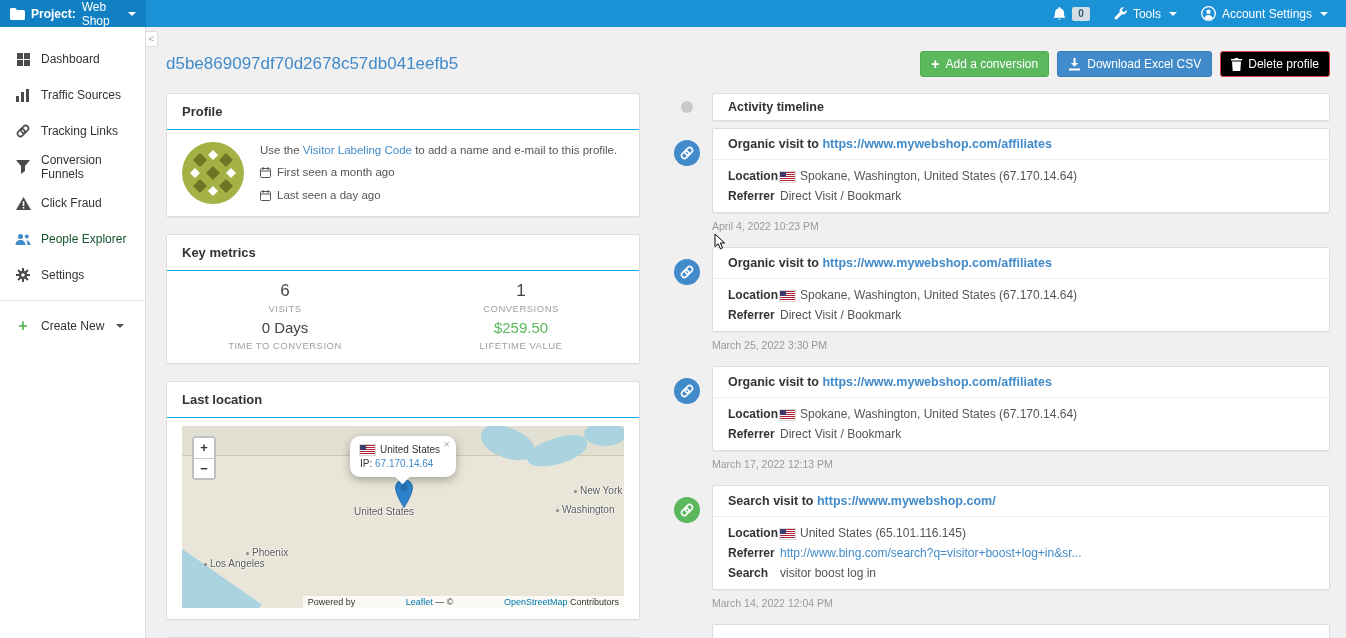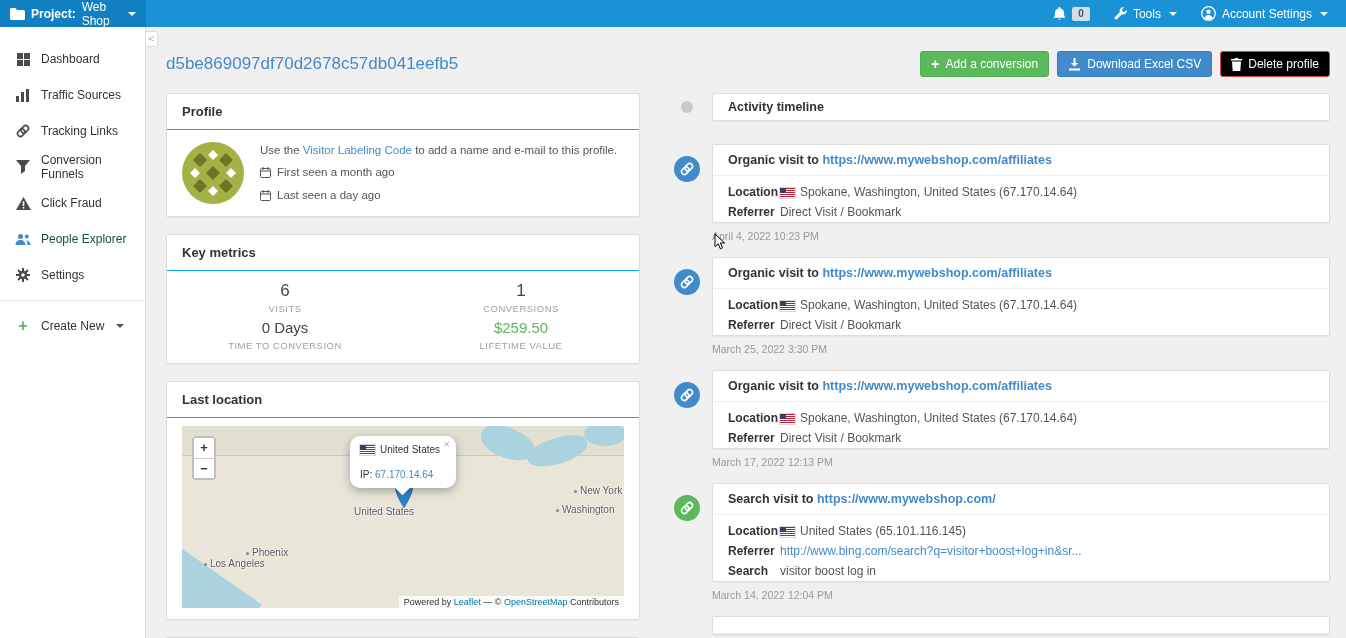--- a/index.html
+++ b/index.html
@@ -78,43 +78,43 @@
   .map-label { position:absolute; white-space:nowrap; text-shadow:0 0 2px #fff,0 0 2px #fff,0 0 2px #fff; }
   .map-dot { display:inline-block; width:3px; height:3px; border-radius:50%; background:#888; margin-right:3px; vertical-align:middle; }
   .marker { position:absolute; left:213px; top:53px; }
   .zoomctl { position:absolute; left:10px; top:10px; width:24px; border:2px solid rgba(0,0,0,.25); border-radius:4px; overflow:hidden; background:#fff; z-index:5; }
   .zbtn { height:20px; line-height:20px; text-align:center; font-weight:700; font-size:13px; color:#333; cursor:pointer; background:#fff; }
   .zbtn + .zbtn { border-top:1px solid #ccc; }
   .popup { position:absolute; left:168px; top:10px; width:106px; background:#fff; border-radius:10px; box-shadow:0 3px 10px rgba(0,0,0,.3); padding:8px 10px; font-size:10px; color:#333; z-index:6; }
   .popup::after { content:""; position:absolute; left:50%; bottom:-5px; margin-left:-6px; width:11px; height:11px; background:#fff; transform:rotate(45deg); }
   .popup-close { position:absolute; top:2px; right:6px; color:#aaa; font-size:11px; cursor:pointer; }
   .popup-line { display:flex; align-items:center; }
-  .popup-line + .popup-line { margin-top:14px; }
+  .popup-line + .popup-line { margin-top:3px; }
   .attrib { position:absolute; right:0; bottom:0; background:rgba(255,255,255,.78); padding:1px 5px; font-size:9px; color:#333; z-index:5; }
-  .attrib a { color:#0078a8; }
+  .attrib a { color:#0078a8;margin-left:48px; }
 
   .card.partial { height:30px; }
 
   
   .flag { display:inline-block; width:15px; height:10px; margin-right:5px; position:relative; flex:none;
           background:repeating-linear-gradient(180deg,#b22234 0 1px,#fff 1px 2px); outline:1px solid rgba(0,0,0,.15); }
   .flag::before { content:""; position:absolute; left:0; top:0; width:6px; height:5px; background:#3c3b6e; }
 
   
-  .tl-row-header { position:relative; margin-bottom:23px; }
+  .tl-row-header { position:relative; margin-bottom:7px; }
   .tl-dot { position:absolute; left:7px; top:50%; margin-top:-6px; width:12px; height:12px; border-radius:50%; background:#c9c9c9; }
   .tl-header-card { margin-left:38px; padding:6px 15px; font-weight:700; font-size:12.5px; color:#333; }
   .event { position:relative; margin-bottom:14px; }
   .ev-icon { position:absolute; left:0; top:12px; width:26px; height:26px; border-radius:50%; display:flex; align-items:center; justify-content:center; color:#fff; font-weight:bold; }
   .ev-blue   { background:#428bca; }
   .ev-green  { background:#5cb85c; }
   .ev-card { margin-left:38px; }
   .ev-title { padding:8px 15px; font-size:12.5px; font-weight:700; color:#333; border-bottom:1px solid #eee; }
   .ev-title a { color:#428bca;text-align:right; }
-  .ev-body { padding:4px 15px 2px; }
+  .ev-body { padding:4px 15px 8px; }
   .ev-row { display:flex; align-items:center; margin-top:5px; font-size:12px; color:#555; line-height:15px; }
   .ev-label { width:52px; flex:none; font-weight:700; color:#333; }
   .ev-link { color:#428bca; }
   .ev-time { margin:7px 0 0 38px; font-size:10.5px; color:#999; line-height:13px; }
 
   .cursor { position:absolute; left:714px; top:233px; z-index:50; pointer-events:none; }
 </style>
 </head>
 <body>
 

